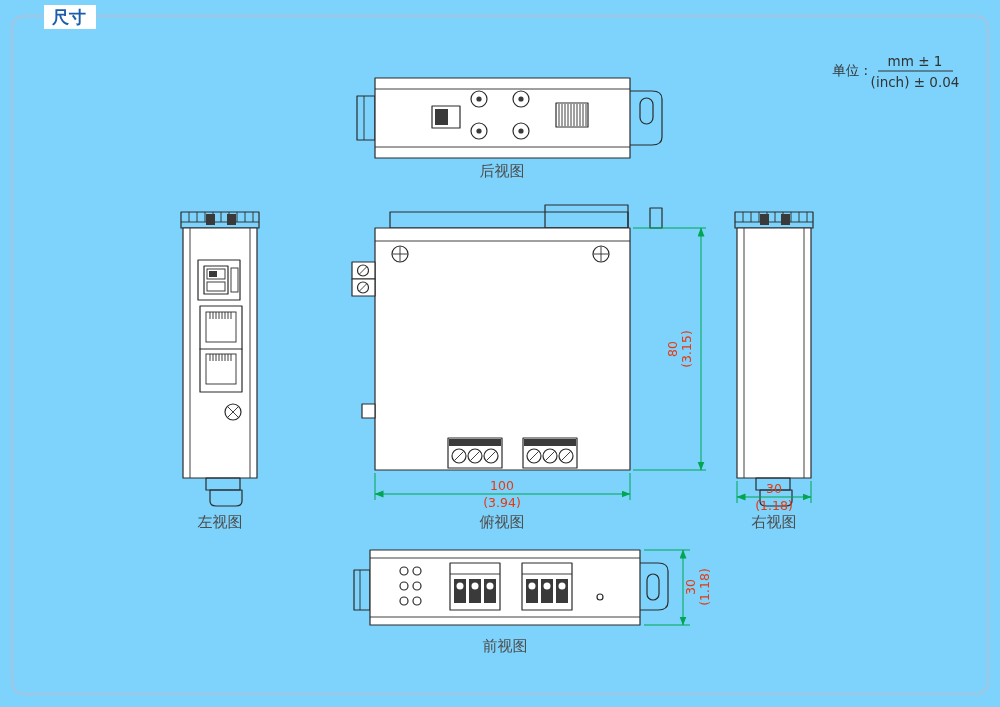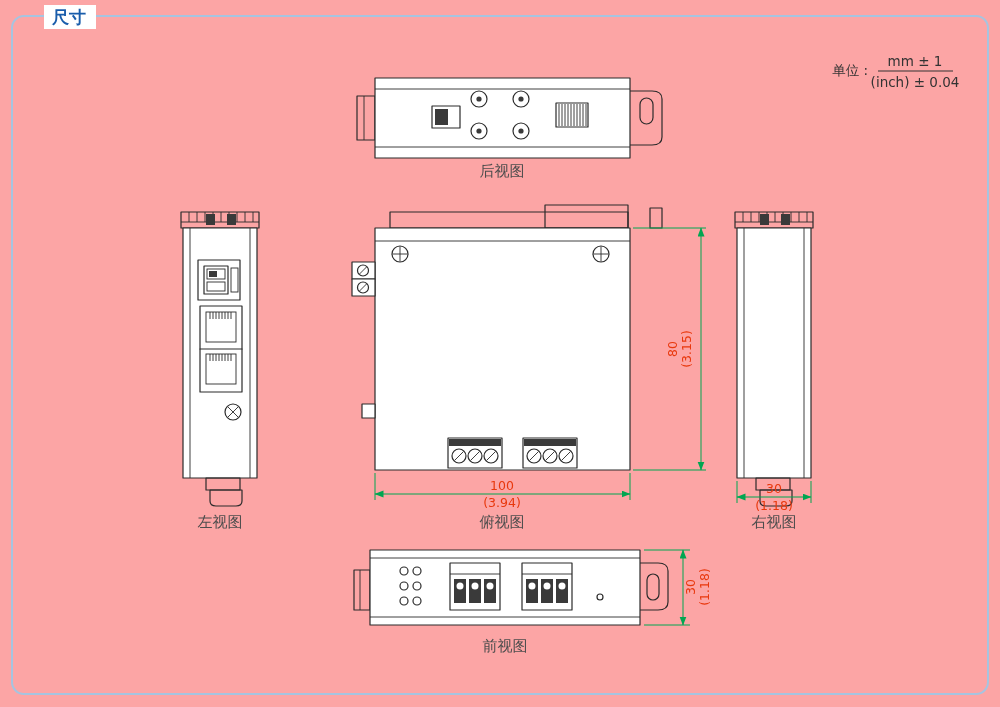--- a/index.html
+++ b/index.html
@@ -1,16 +1,16 @@
 <!DOCTYPE html>
 <html><head>
 <meta charset="utf-8">
 <style>
   html,body{margin:0;padding:0;background:#fff;}
-  .stage{position:relative;width:1000px;height:707px;background:#fca5a5;overflow:hidden;
+  .stage{position:relative;width:1000px;height:707px;background:#7dd3fc;overflow:hidden;
          font-family:"DejaVu Sans","Liberation Sans",sans-serif;}
   svg text{font-family:"DejaVu Sans","Liberation Sans",sans-serif;}
   .ln{stroke:#2b2b2b;stroke-width:1.2;fill:none;stroke-linejoin:round;stroke-linecap:round;}
   .lnf{stroke:#2b2b2b;stroke-width:1.2;fill:#fff;stroke-linejoin:round;}
   .thin{stroke:#2b2b2b;stroke-width:0.9;fill:none;}
   .dark{fill:#3a3a3a;stroke:none;}
   .dim{stroke:#00a651;stroke-width:1;fill:none;}
   .dimtext{fill:#e8380d;font-size:12.5px;}
   .viewlabel{fill:#4d4d4d;font-size:15px;text-anchor:middle;}
   .unittext{fill:#333;font-size:13.5px;}

